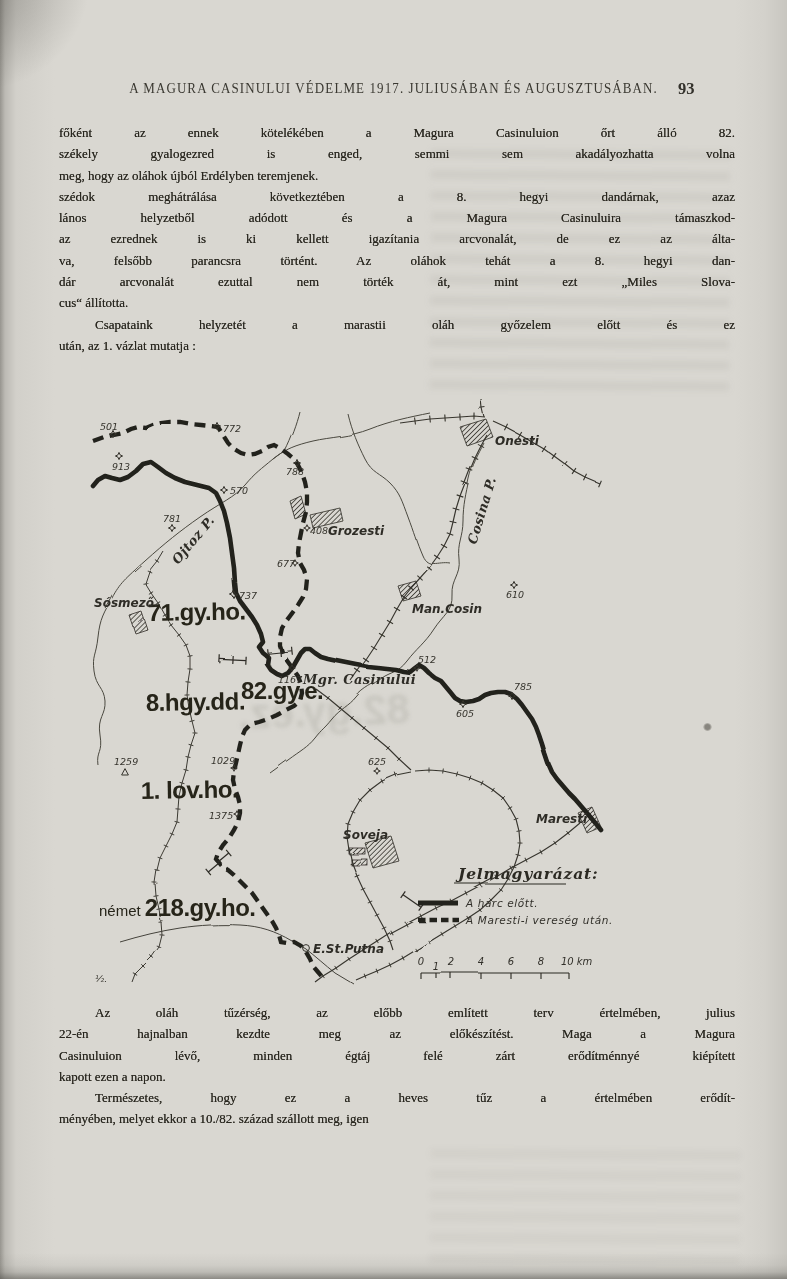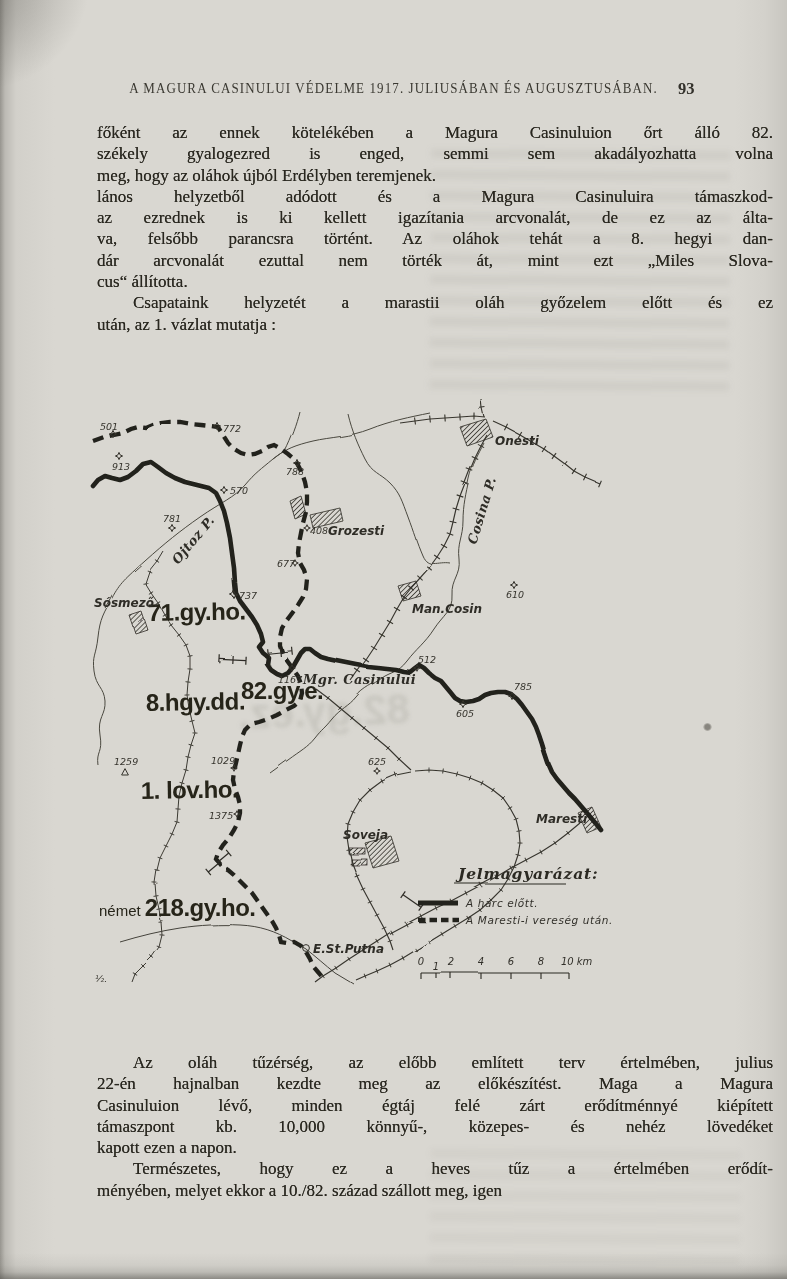--- a/index.html
+++ b/index.html
@@ -21,23 +21,23 @@
 
   
   .header-row { position:absolute; top:81px; left:0; width:787px; height:20px; }
   .header-title {
     display:block; text-align:center; font-size:13px; letter-spacing:1.1px;
     color:#3a3831; transform:scaleY(1.08);
   }
   .page-number { position:absolute; top:-2px; left:678px; font-size:16.5px; color:#34322c;font-weight:bold; }
 
   
-  .text-block { position:absolute; left:59px; width:676px; font-size:17px; line-height:21.3px; color:#29271f;margin-left:38px; }
+  .text-block { position:absolute; left:59px; width:676px; font-size:13px; line-height:21.3px; color:#29271f; }
   .text-block-upper { top:122px; }
-  .text-block-lower { top:1052px; }
+  .text-block-lower { top:1002px; }
   .tline { text-align:justify; text-align-last:justify; white-space:normal; text-shadow:0 0 .45px rgba(40,38,32,.8); }
   .tline.last { text-align-last:left; }
   .tline.first { text-indent:36px; }
 
   
   .ghost-stripes {
     position:absolute; pointer-events:none;
     background:repeating-linear-gradient(180deg, rgba(120,117,109,.10) 0 9px, rgba(120,117,109,0) 9px 21px);
     filter:blur(3px); transform:rotate(.4deg);
   }
@@ -86,20 +86,21 @@
     <span class="page-number">93</span>
   </div>
 
   <div class="text-block text-block-upper">
       <div class="para">
         <div class="tline">főként az ennek kötelékében a Magura Casinuluion őrt álló 82.</div>
         <div class="tline">székely gyalogezred is enged, semmi sem akadályozhatta volna</div>
         <div class="tline last">meg, hogy az oláhok újból Erdélyben teremjenek.</div>
       </div>
       <div class="para">
+        <div class="tline">szédok meghátrálása következtében a 8. hegyi dandárnak, azaz</div>
         <div class="tline">lános helyzetből adódott és a Magura Casinuluira támaszkod-</div>
         <div class="tline">az ezrednek is ki kellett igazítania arcvonalát, de ez az álta-</div>
         <div class="tline">va, felsőbb parancsra történt. Az oláhok tehát a 8. hegyi dan-</div>
         <div class="tline">dár arcvonalát ezuttal nem törték át, mint ezt „Miles Slova-</div>
         <div class="tline last">cus“ állította.</div>
       </div>
       <div class="para">
         <div class="tline first">Csapataink helyzetét a marastii oláh győzelem előtt és ez</div>
         <div class="tline last">után, az 1. vázlat mutatja :</div>
       </div>
@@ -273,21 +274,20 @@
       <text class="sv-elev" x="35" y="589" font-size="10">½.</text>
     </g>
   </svg>
   </div>
 
   <div class="text-block text-block-lower">
       <div class="para">
         <div class="tline first">Az oláh tűzérség, az előbb említett terv értelmében, julius</div>
         <div class="tline">22-én hajnalban kezdte meg az előkészítést. Maga a Magura</div>
         <div class="tline">Casinuluion lévő, minden égtáj felé zárt erődítménnyé kiépített</div>
-        <div class="tline">támaszpont kb. 10,000 könnyű-, közepes- és nehéz lövedéket</div>
         <div class="tline last">kapott ezen a napon.</div>
       </div>
       <div class="para">
         <div class="tline first">Természetes, hogy ez a heves tűz a értelmében erődít-</div>
         <div class="tline last">ményében, melyet ekkor a 10./82. század szállott meg, igen</div>
       </div>
     </div>
 
 </div>
 

